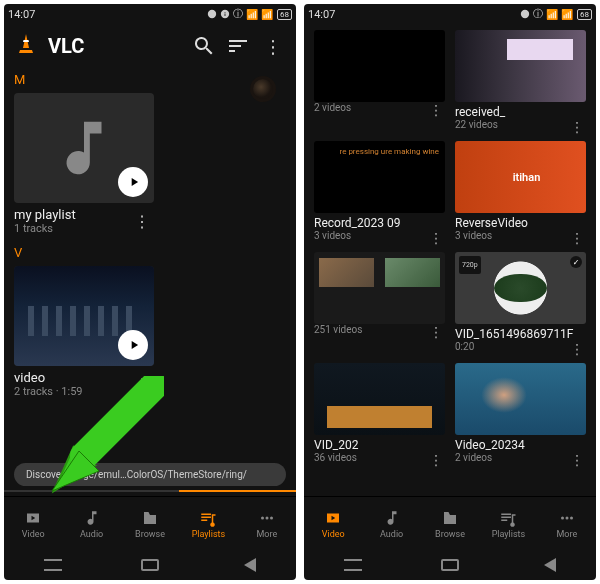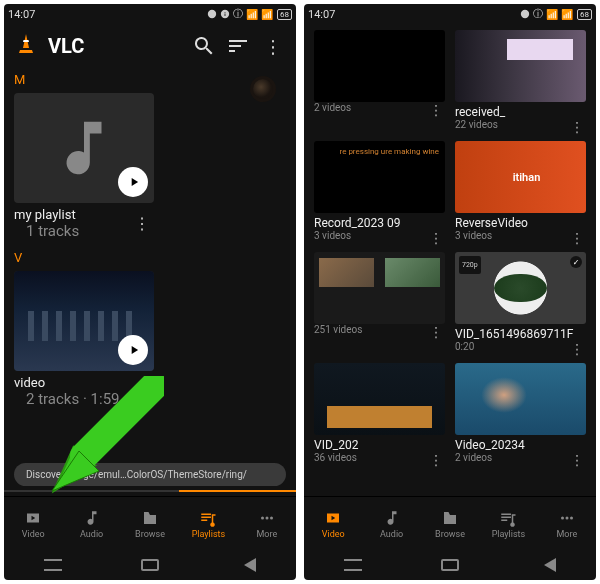--- a/index.html
+++ b/index.html
@@ -21,21 +21,21 @@
   .content { flex: 1; overflow: hidden; padding: 0 10px; position: relative; }
   .section-letter { color: #ff8800; font-size: 13px; margin: 4px 0 6px; }
 
   .pl-card { position: relative; width: 140px; }
   .pl-img { width: 140px; height: 110px; background: #2a2a2a; border-radius: 4px; display: flex; align-items: center; justify-content: center; position: relative; }
   .note-svg { width: 70px; height: 70px; fill: #888; }
   .play-badge { position: absolute; right: 6px; bottom: 6px; width: 30px; height: 30px; border-radius: 50%; background: #fff; display: flex; align-items: center; justify-content: center; }
   .play-badge svg { width: 14px; height: 14px; fill: #000; margin-left: 2px; }
   .pl-title-row { display: flex; justify-content: space-between; align-items: center; margin-top: 4px; }
   .pl-title { font-size: 13px; color: #eee; }
-  .pl-sub { font-size: 15px; color: #888; margin-left: 12px; }
+  .pl-sub { font-size: 11px; color: #888; }
   .pl-more { font-size: 16px; color: #ccc; cursor: pointer; padding: 0 4px; }
 
   .disc { position: absolute; right: 20px; top: 72px; width: 26px; height: 26px; border-radius: 50%; background: radial-gradient(circle at 40% 40%, #4a3a2a 0%, #1a1410 60%); border: 3px solid #1a1410; }
 
   .vid-thumb { width: 140px; height: 100px; background: #222; border-radius: 4px; position: relative; overflow: hidden; }
   .vid-thumb .city { position: absolute; inset: 0; background: linear-gradient(180deg, #0a1020 0%, #132238 40%, #2a3850 100%); }
   .vid-thumb .city::after { content: ""; position: absolute; left: 10%; right: 10%; top: 40%; height: 30%; background: repeating-linear-gradient(90deg, #3a4a60 0 6px, transparent 6px 14px); }
 
   .snackbar { position: absolute; left: 10px; right: 10px; bottom: 94px; background: #3a3a3a; border-radius: 16px; padding: 6px 12px; font-size: 10px; color: #ccc; white-space: nowrap; overflow: hidden; text-overflow: ellipsis; }
   .progressline { position: absolute; left: 0; right: 0; bottom: 88px; height: 2px; background: #333; }

